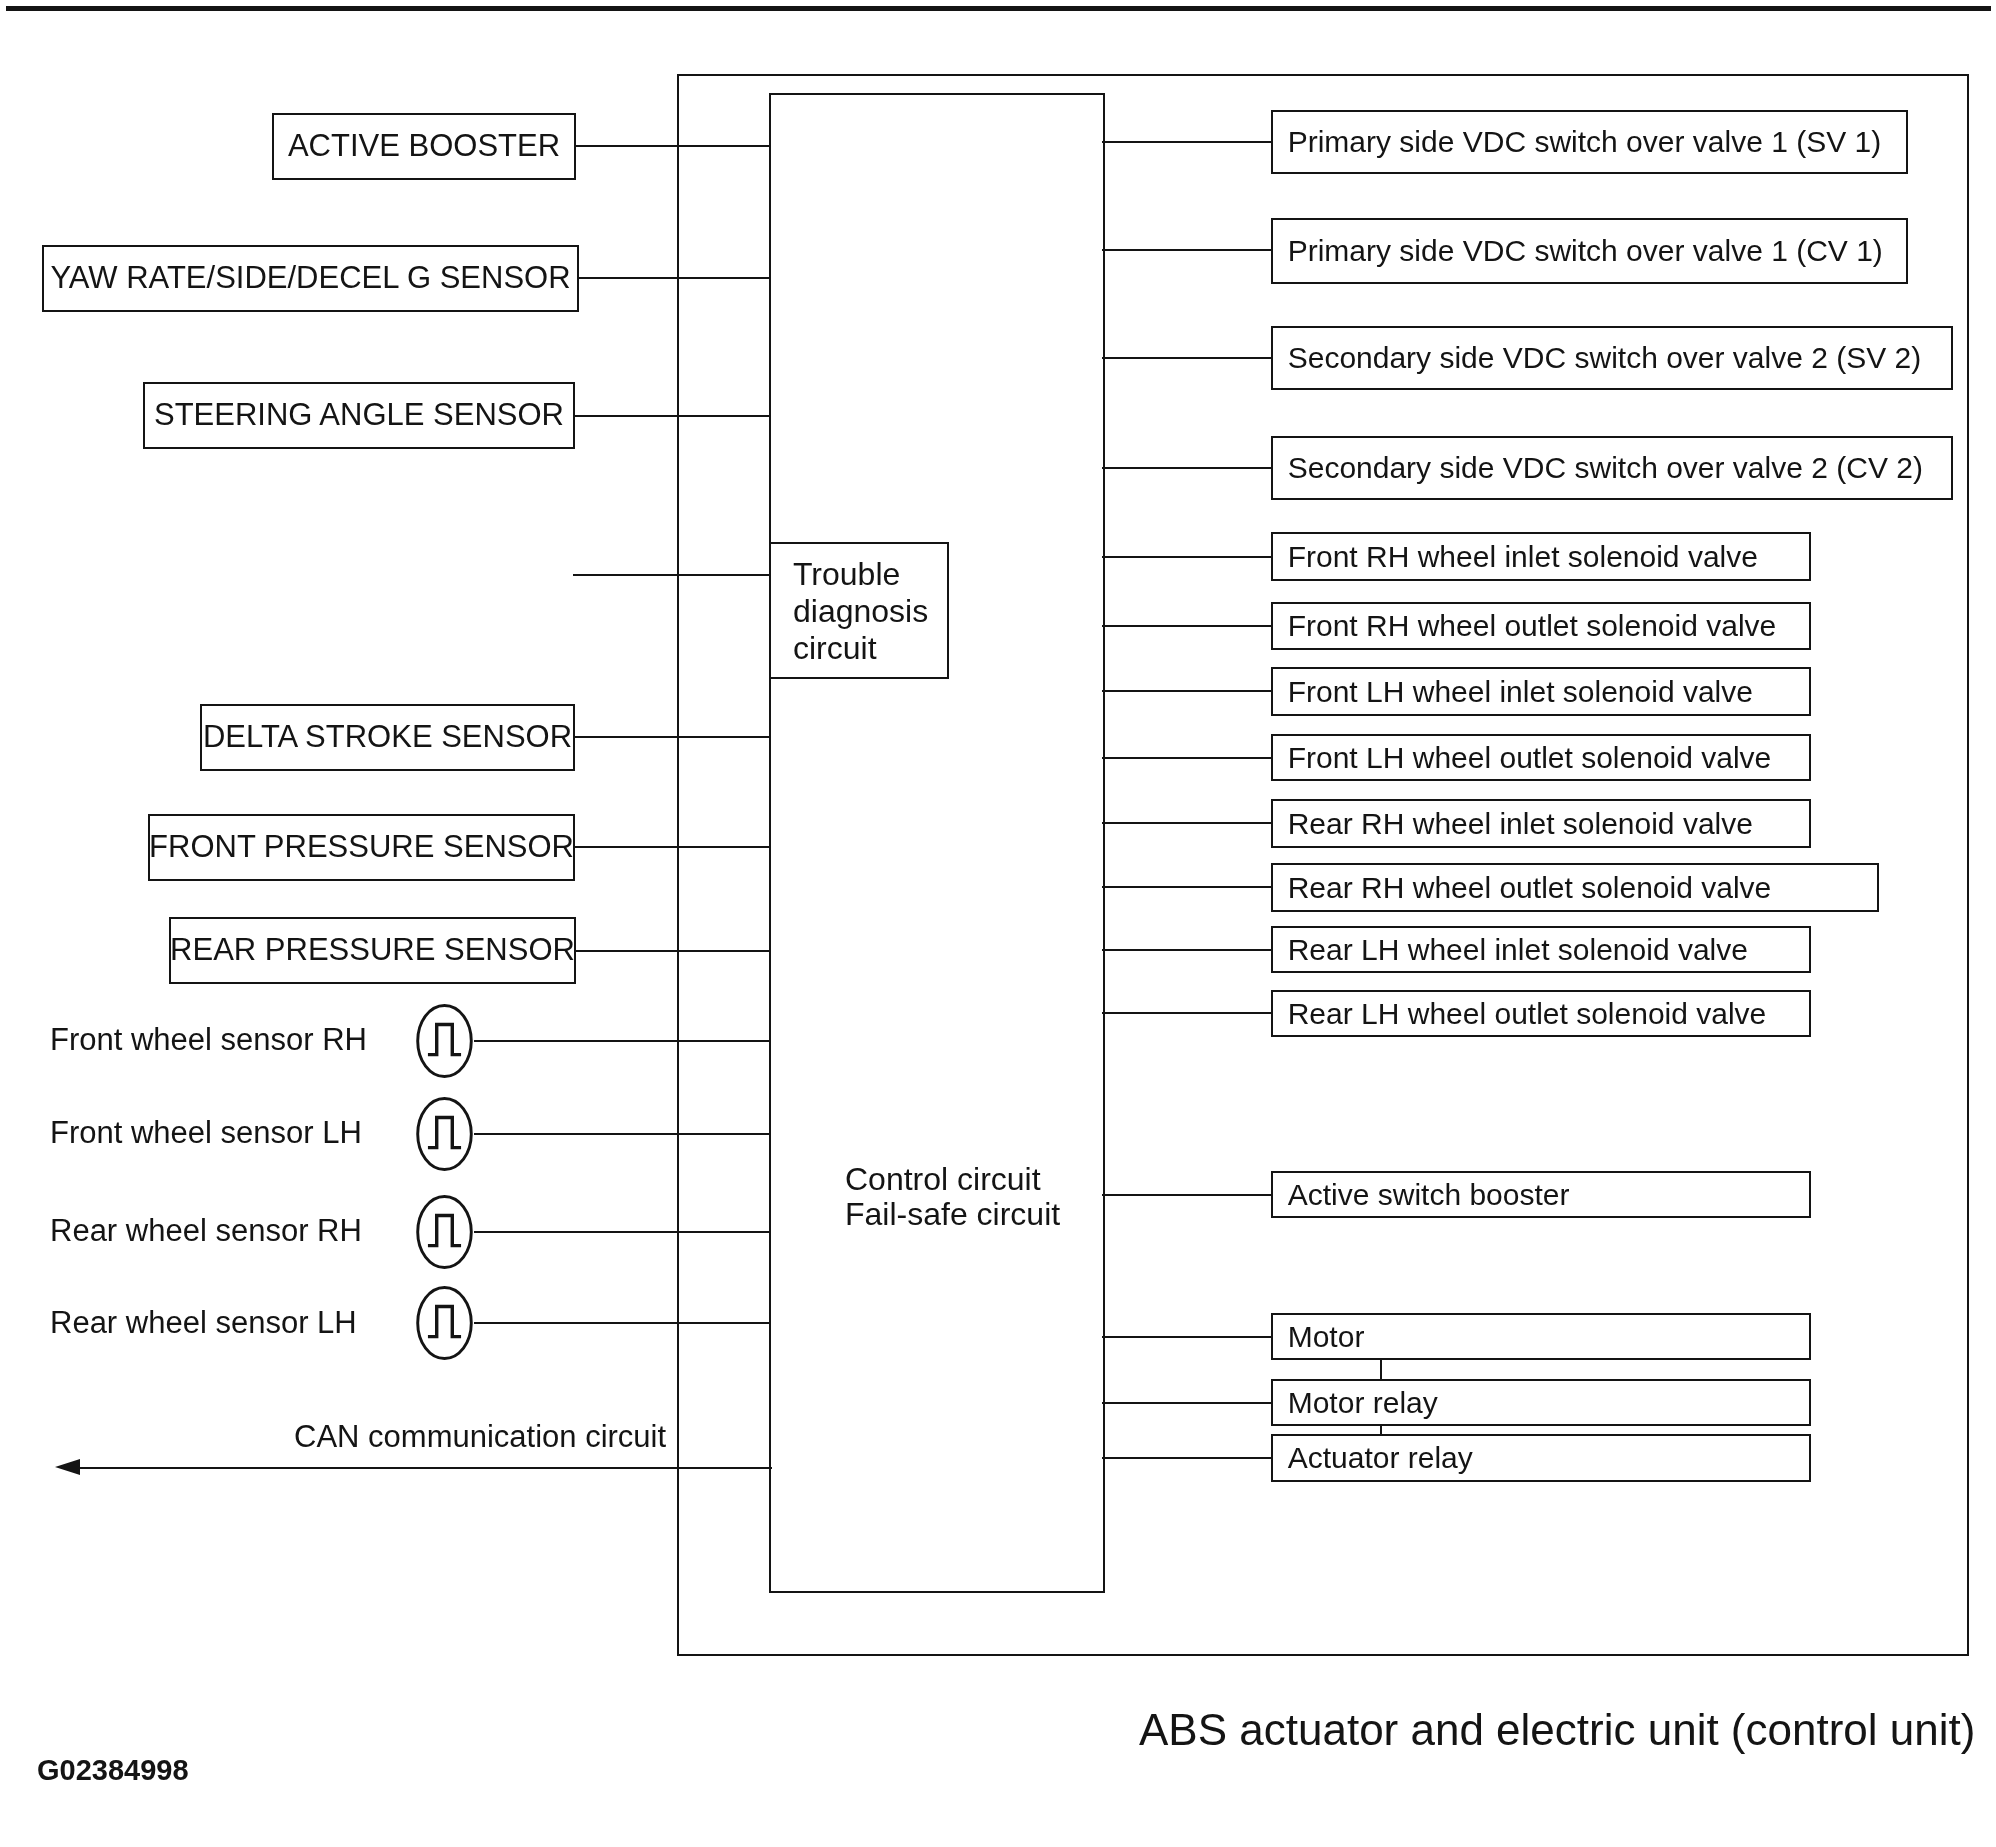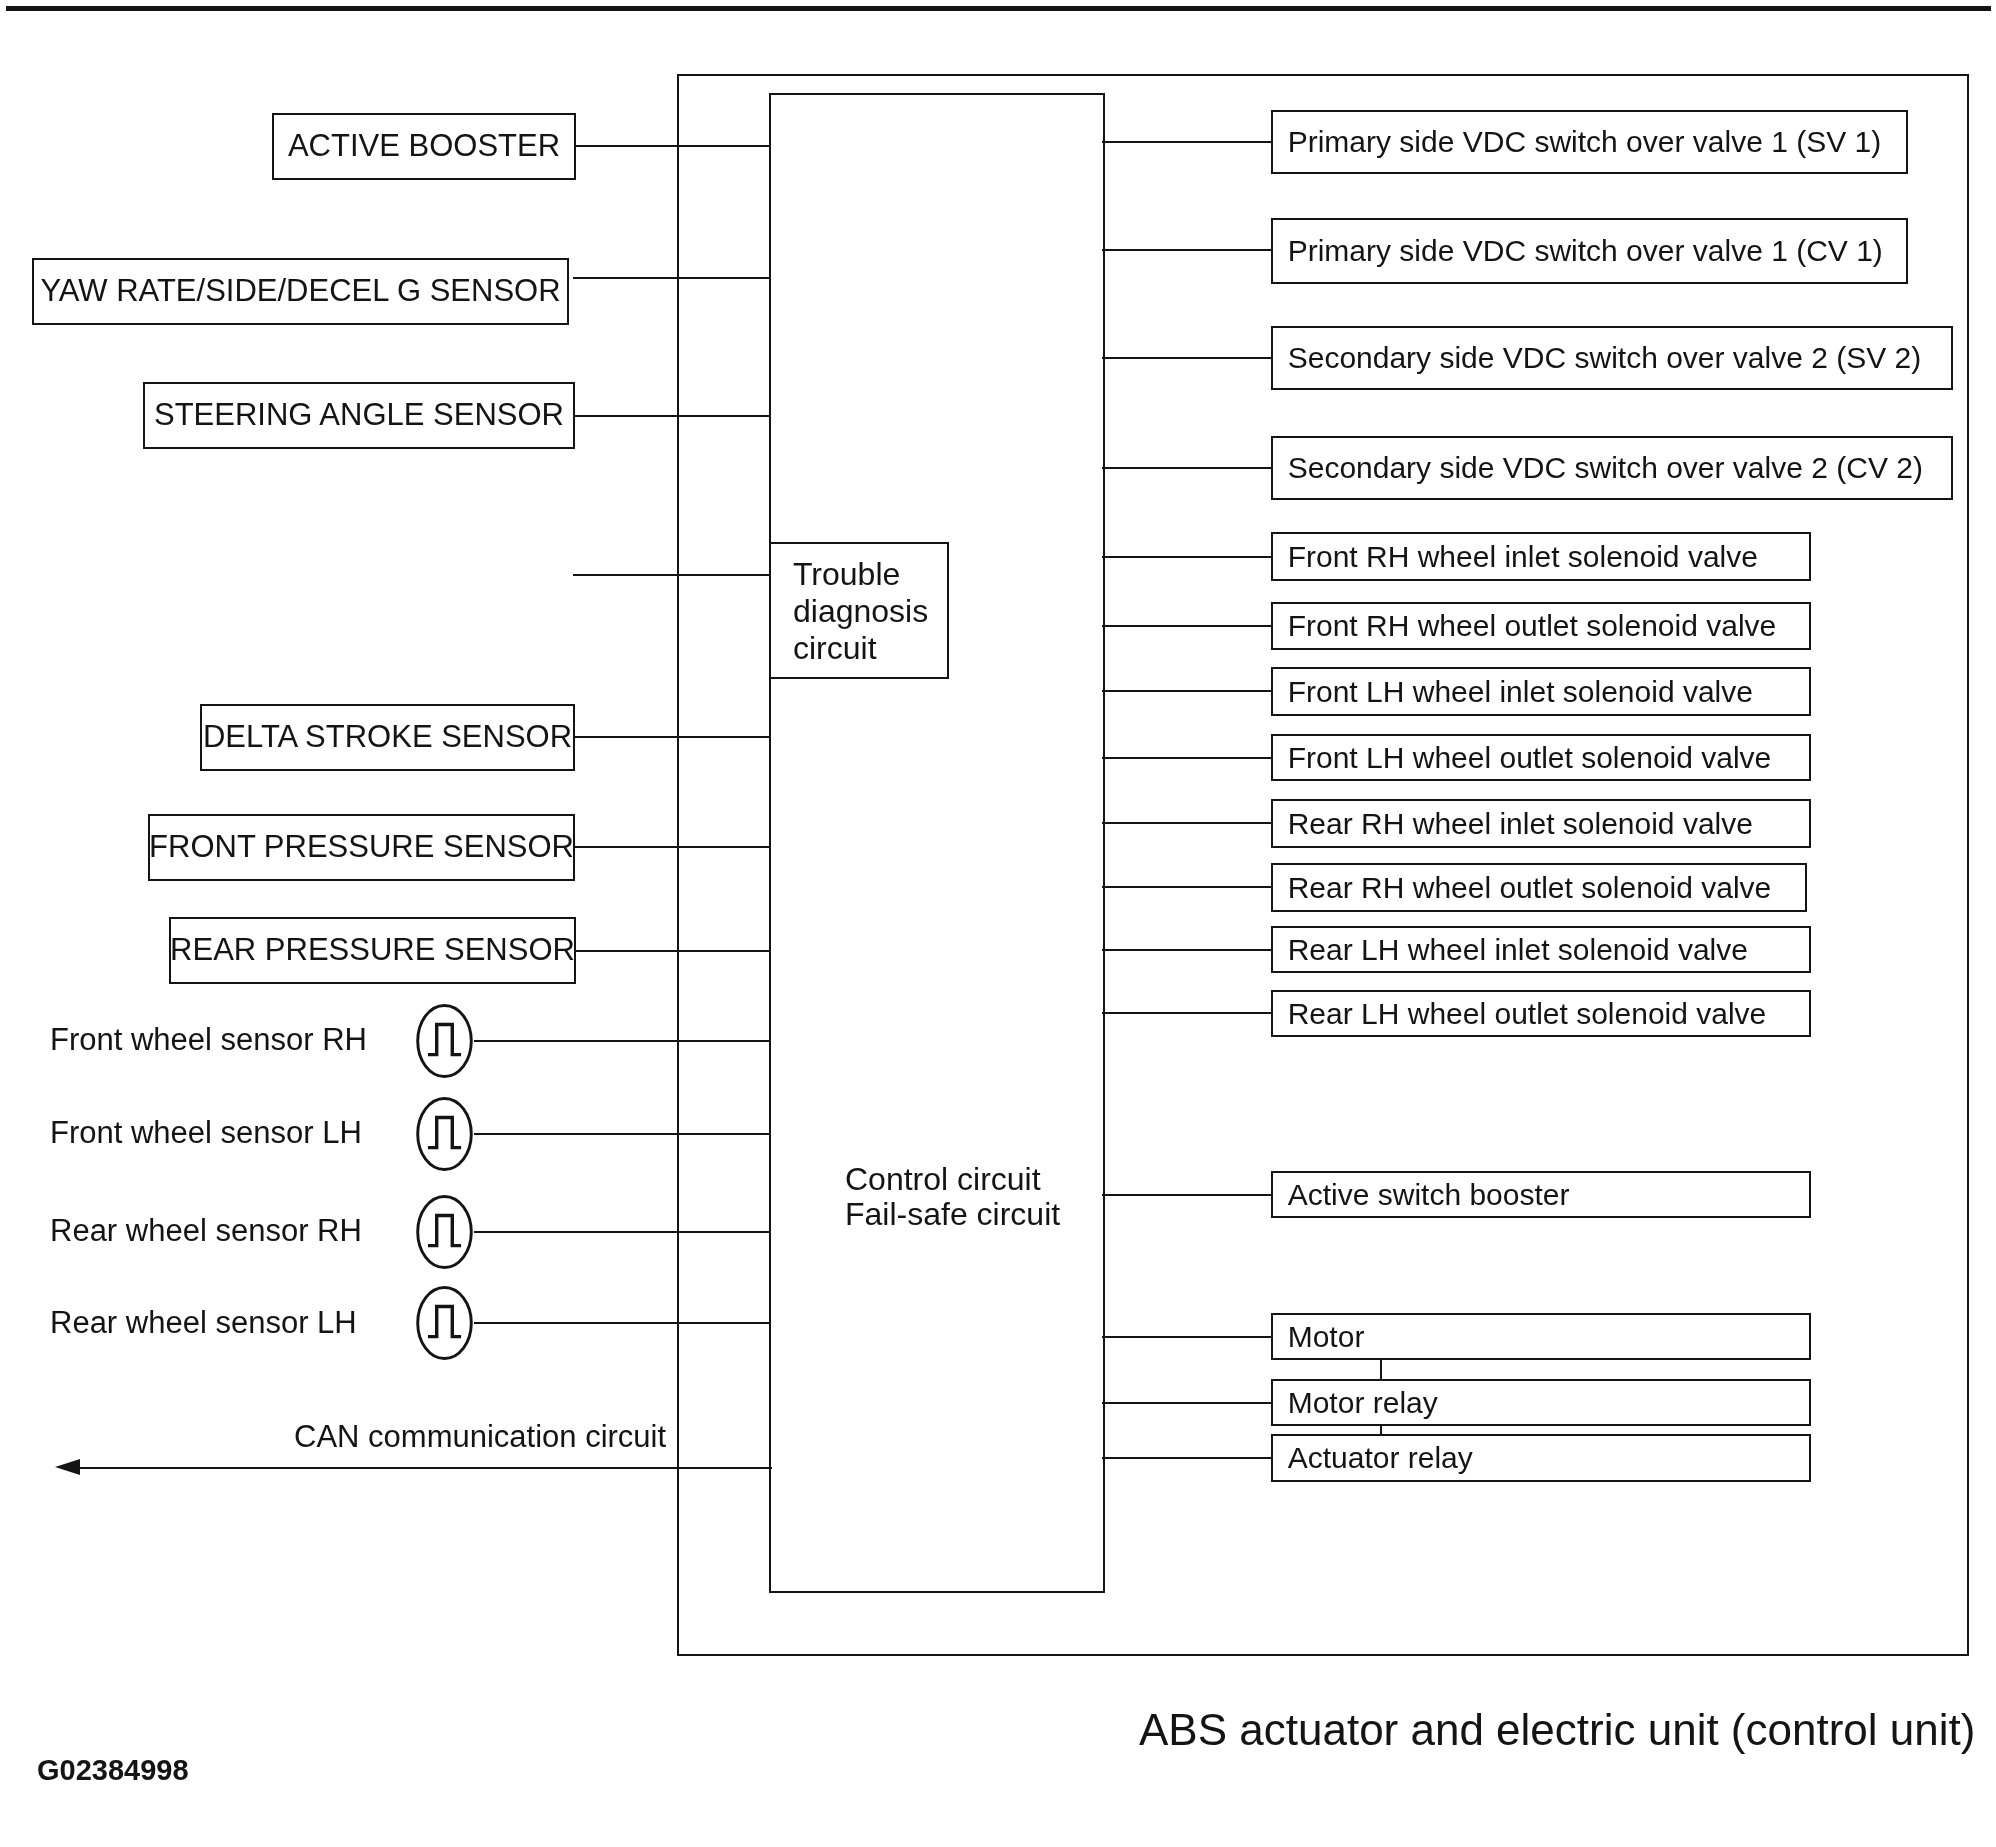--- a/index.html
+++ b/index.html
@@ -34,21 +34,21 @@
 
 <div id="stage">
     <div class="abs" style="left: 5.9px; top: 5.9px; width: 1985px; height: 4.9px; background: rgb(20, 20, 20);"></div>
     <div class="frame" style="left: 677px; top: 74px; width: 1292px; height: 1582px;"></div>
     <div class="frame" style="left: 769px; top: 93px; width: 336px; height: 1500px;"></div>
     <div class="hline" style="left: 573px; top: 145px; width: 198px;"></div>
     <div class="box" style="left: 272px; top: 113px; width: 304px; height: 67px;">
       <span>ACTIVE BOOSTER</span>
     </div>
     <div class="hline" style="left: 573px; top: 277px; width: 198px;"></div>
-    <div class="box" style="left: 32px; top: 245px; width: 537px; height: 67px; margin-top: 13px;">
+    <div class="box" style="left: 42px; top: 245px; width: 537px; height: 67px;">
       <span>YAW RATE/SIDE/DECEL G SENSOR</span>
     </div>
     <div class="hline" style="left: 573px; top: 415px; width: 198px;"></div>
     <div class="box" style="left: 143px; top: 382px; width: 432px; height: 67px;">
       <span>STEERING ANGLE SENSOR</span>
     </div>
     <div class="hline" style="left: 573px; top: 574px; width: 198px;"></div>
     <div class="hline" style="left: 573px; top: 736px; width: 198px;"></div>
     <div class="box" style="left: 200px; top: 704px; width: 375px; height: 67px;">
       <span>DELTA STROKE SENSOR</span>
@@ -123,21 +123,21 @@
     </div>
     <div class="hline" style="left: 1102px; top: 757px; width: 172px;"></div>
     <div class="box rbox" style="left: 1271px; top: 734px; width: 540px; height: 47px;">
       <span>Front LH wheel outlet solenoid valve</span>
     </div>
     <div class="hline" style="left: 1102px; top: 822px; width: 172px;"></div>
     <div class="box rbox" style="left: 1271px; top: 799px; width: 540px; height: 49px;">
       <span>Rear RH wheel inlet solenoid valve</span>
     </div>
     <div class="hline" style="left: 1102px; top: 886px; width: 172px;"></div>
-    <div class="box rbox" style="left: 1271px; top: 863px; width: 536px; height: 49px;">
+    <div class="box rbox" style="left: 1271px; top: 863px; width: 608px; height: 49px;">
       <span>Rear RH wheel outlet solenoid valve</span>
     </div>
     <div class="hline" style="left: 1102px; top: 949px; width: 172px;"></div>
     <div class="box rbox" style="left: 1271px; top: 926px; width: 540px; height: 47px;">
       <span>Rear LH wheel inlet solenoid valve</span>
     </div>
     <div class="hline" style="left: 1102px; top: 1012px; width: 172px;"></div>
     <div class="box rbox" style="left: 1271px; top: 990px; width: 540px; height: 47px;">
       <span>Rear LH wheel outlet solenoid valve</span>
     </div>

